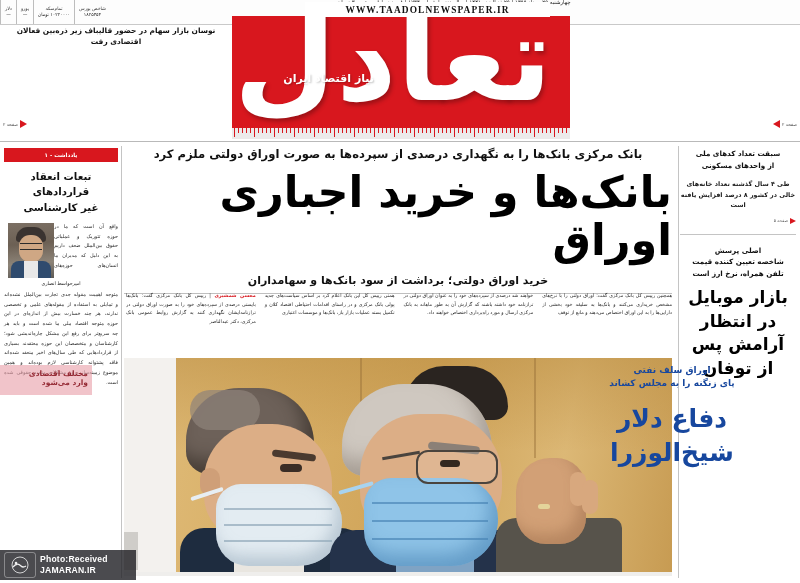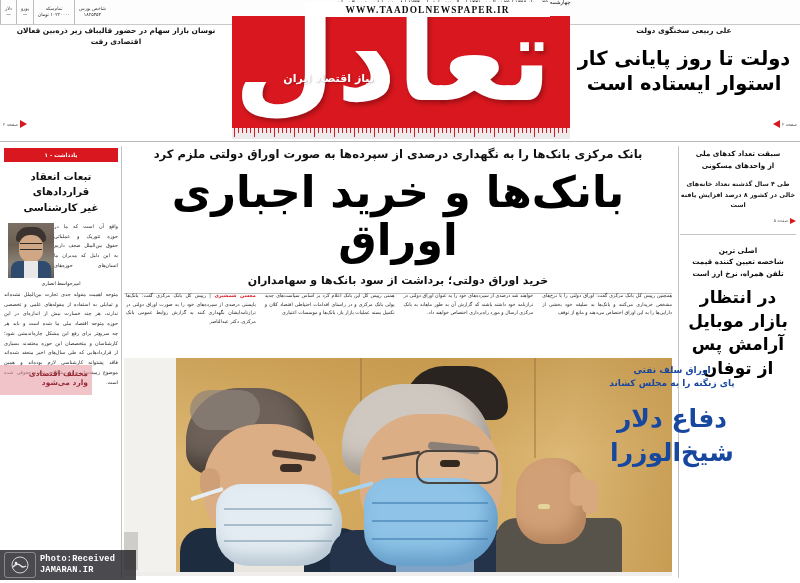--- a/index.html
+++ b/index.html
@@ -142,21 +142,21 @@
     border-color:transparent transparent transparent #d8171e;}
   .rc-ref .txt{font-size:4.2px;color:#555;}
   .rc-divider{margin:10px 0;height:1px;background:#c4c4c4;}
 
   
   .lead{position:absolute;left:124px;top:146px;width:548px;}
   .lead-kicker{
     text-align:center;font-size:11.6px;font-weight:700;color:#111;line-height:1.4;
   }
   .lead-title{
-    margin-top:6px;text-align:center;font-size:43px;font-weight:700;color:#000;
+    margin-top:6px;font-size:43px;font-weight:700;color:#000;
     line-height:1.12;letter-spacing:-1px;
   }
   .lead-sub{
     margin-top:9px;text-align:center;font-size:11px;font-weight:700;color:#111;
   }
   .lead-rule{margin-top:6px;height:1px;background:#bfbfbf;}
 
   
   .leadbody{
     position:absolute;left:126px;top:292px;width:546px;height:62px;
@@ -260,21 +260,21 @@
     direction:ltr;
   }
   .credit .logo{
     width:30px;height:24px;margin:0 4px;border-radius:3px;
     display:flex;align-items:center;justify-content:center;
     border:1px solid rgba(255,255,255,.35);
   }
   .credit .logo svg{display:block;}
   .credit .lines{display:flex;flex-direction:column;line-height:1.25;}
   .credit .lines span{
-    font-family:Liberation Mono, monospace;font-size:8.6px;font-weight:700;color:#fff;
+    font-family:Liberation Sans, sans-serif;font-size:8.6px;font-weight:700;color:#fff;
     letter-spacing:.2px;
   }
 </style>
 </head>
 <body>
 
 <div class="page">
 
   <div class="topbar">
     <div class="tb-cell">
@@ -395,27 +395,20 @@
     </div>
 
   <div class="tophead left">
     <div class="th-kicker">نوسان بازار سهام در حضور قالیباف زیر ذره‌بین فعالان اقتصادی رفت</div>
   </div>
   <div class="pageref pr-left">
     <span class="tri"></span>
     <span class="txt">صفحه ۲</span>
   </div>
 
-  <div class="tophead right">
-    <div class="th-kicker">علی ربیعی سخنگوی دولت</div>
-    <div class="th-title">
-      <div>دولت تا روز پایانی کار</div>
-      <div>استوار ایستاده است</div>
-    </div>
-  </div>
   <div class="pageref pr-right">
     <span class="tri"></span>
     <span class="txt">صفحه ۲</span>
   </div>
 
   <div class="hr-main"></div>
   <div class="vr" style="left:121px;top:146px;height:432px;"></div>
   <div class="vr" style="right:121px;top:146px;height:432px;"></div>
 
   <div class="notecol">
@@ -454,27 +447,27 @@
       </div>
       <div class="rc-sum">طی ۴ سال گذشته تعداد خانه‌های خالی در کشور ۸ درصد افزایش یافته است</div>
       <div class="rc-ref">
         <span class="tri"></span>
         <span class="txt">صفحه ۵</span>
       </div>
     </div>
     <div class="rc-divider"></div>
     <div class="rc-block">
       <div class="rc-kicker">
-        <div>اصلی ترین</div>
+        <div>اصلی پرسش</div>
         <div>شاخصه تعیین کننده قیمت</div>
         <div>تلفن همراه، نرخ ارز است</div>
       </div>
       <div class="rc-title">
+        <div>بازار موبایل</div>
         <div>در انتظار</div>
-        <div>بازار موبایل</div>
         <div>آرامش پس</div>
         <div>از توفان</div>
       </div>
     </div>
   </div>
 
   <div class="lead">
     <div class="lead-kicker">بانک مرکزی بانک‌ها را به نگهداری درصدی از سپرده‌ها به صورت اوراق دولتی ملزم کرد</div>
     <div class="lead-title">بانک‌ها و خرید اجباری اوراق</div>
     <div class="lead-sub">خرید اوراق دولتی؛ برداشت از سود بانک‌ها و سهامداران</div>

